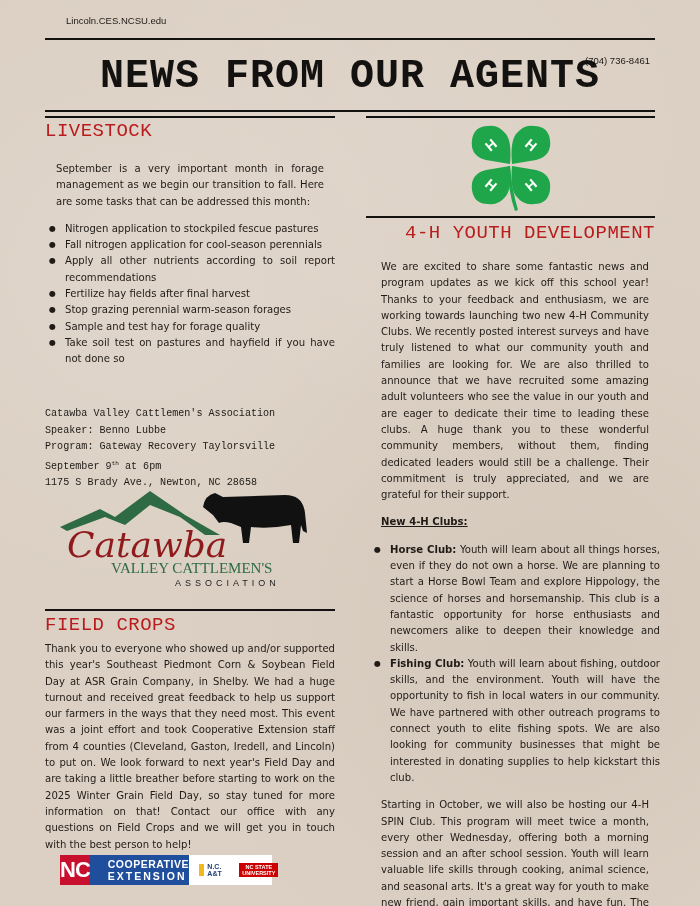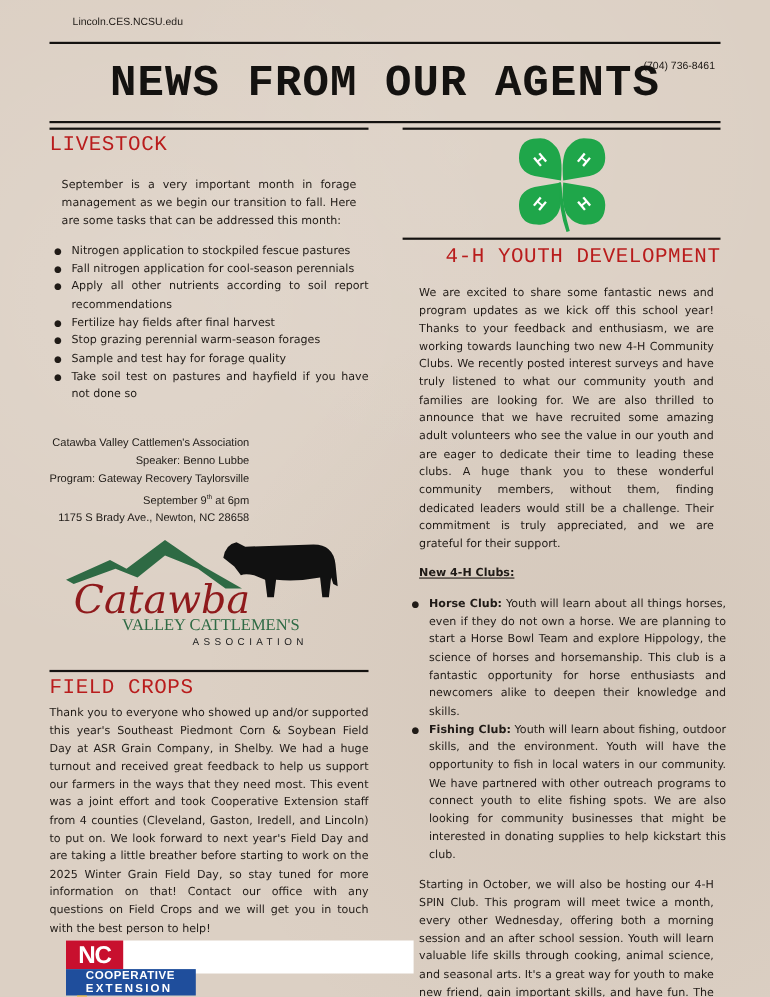--- a/index.html
+++ b/index.html
@@ -23,26 +23,26 @@
     font-family: "Liberation Mono", monospace; font-weight: bold; font-size: 40px;
     letter-spacing: 1px; color: #141210; }
   .h-sec { position: absolute; font-family: "Liberation Mono", monospace;
     font-size: 19px; letter-spacing: 0.5px; color: #b91c1c; }
   .txt { position: absolute; font-family: "DejaVu Sans", sans-serif;
     font-size: 10.1px; line-height: 16.3px; text-align: justify; color: #201b17; }
   .txt p { margin: 11px; }
   ul.bul { margin: 0; padding: 0; list-style: none; }
   ul.bul li { position: relative; padding-left: 20px; }
   ul.bul li::before { content: "\25CF"; position: absolute; left: 4px; top: 0; font-size: 8px; }
-  .event { position: absolute; left: 45px; top: 395px; font-size: 10.1px; line-height: 16.5px;
-    font-family: Liberation Sans, sans-serif; text-align: right; }
+  .event { position: absolute; left: 45px; top: 406px; font-size: 10.1px; line-height: 16.5px;
+    font-family: Liberation Mono, monospace; }
   .event sup { font-size: 6px; }
   .logo-cv { position: absolute; left: 55px; top: 485px; width: 260px; height: 105px; }
-  .logo-nc { position: absolute; left: 60px; top: 855px; width: 316px; height: 30px;
-    background: #fff; display: flex; align-items: stretch; flex-direction: column; }
+  .logo-nc { position: absolute; left: 60px; top: 855px; width: 212px; height: 30px;
+    background: #fff; display: flex; align-items: stretch; }
   .nc-red { background: #c8102e; color: #fff; font-family: "Liberation Sans", sans-serif;
     font-weight: bold; font-size: 22px; width: 52px; display: flex; align-items: center;
     justify-content: center; letter-spacing: -1px; }
   .nc-blue { background: #1f4e9c; color: #fff; font-family: "Liberation Sans", sans-serif;
     font-weight: bold; width: 100px; display: flex; flex-direction: column; justify-content: center;
     padding-left: 18px; font-size: 10.5px; line-height: 12px; letter-spacing: 0.5px; }
   .nc-at { font-size: 7px; color: #1f3b73; display: flex; align-items: center; padding-left: 10px;
     font-family: "Liberation Sans", sans-serif; font-weight: bold; width: 55px; }
   .nc-at .badge { display:inline-block; width:9px; height:12px; background:#f2b81e; margin-right:3px; }
   .nc-state { background: #cc0000; color: #fff; font-size: 5.5px; font-weight: bold;

